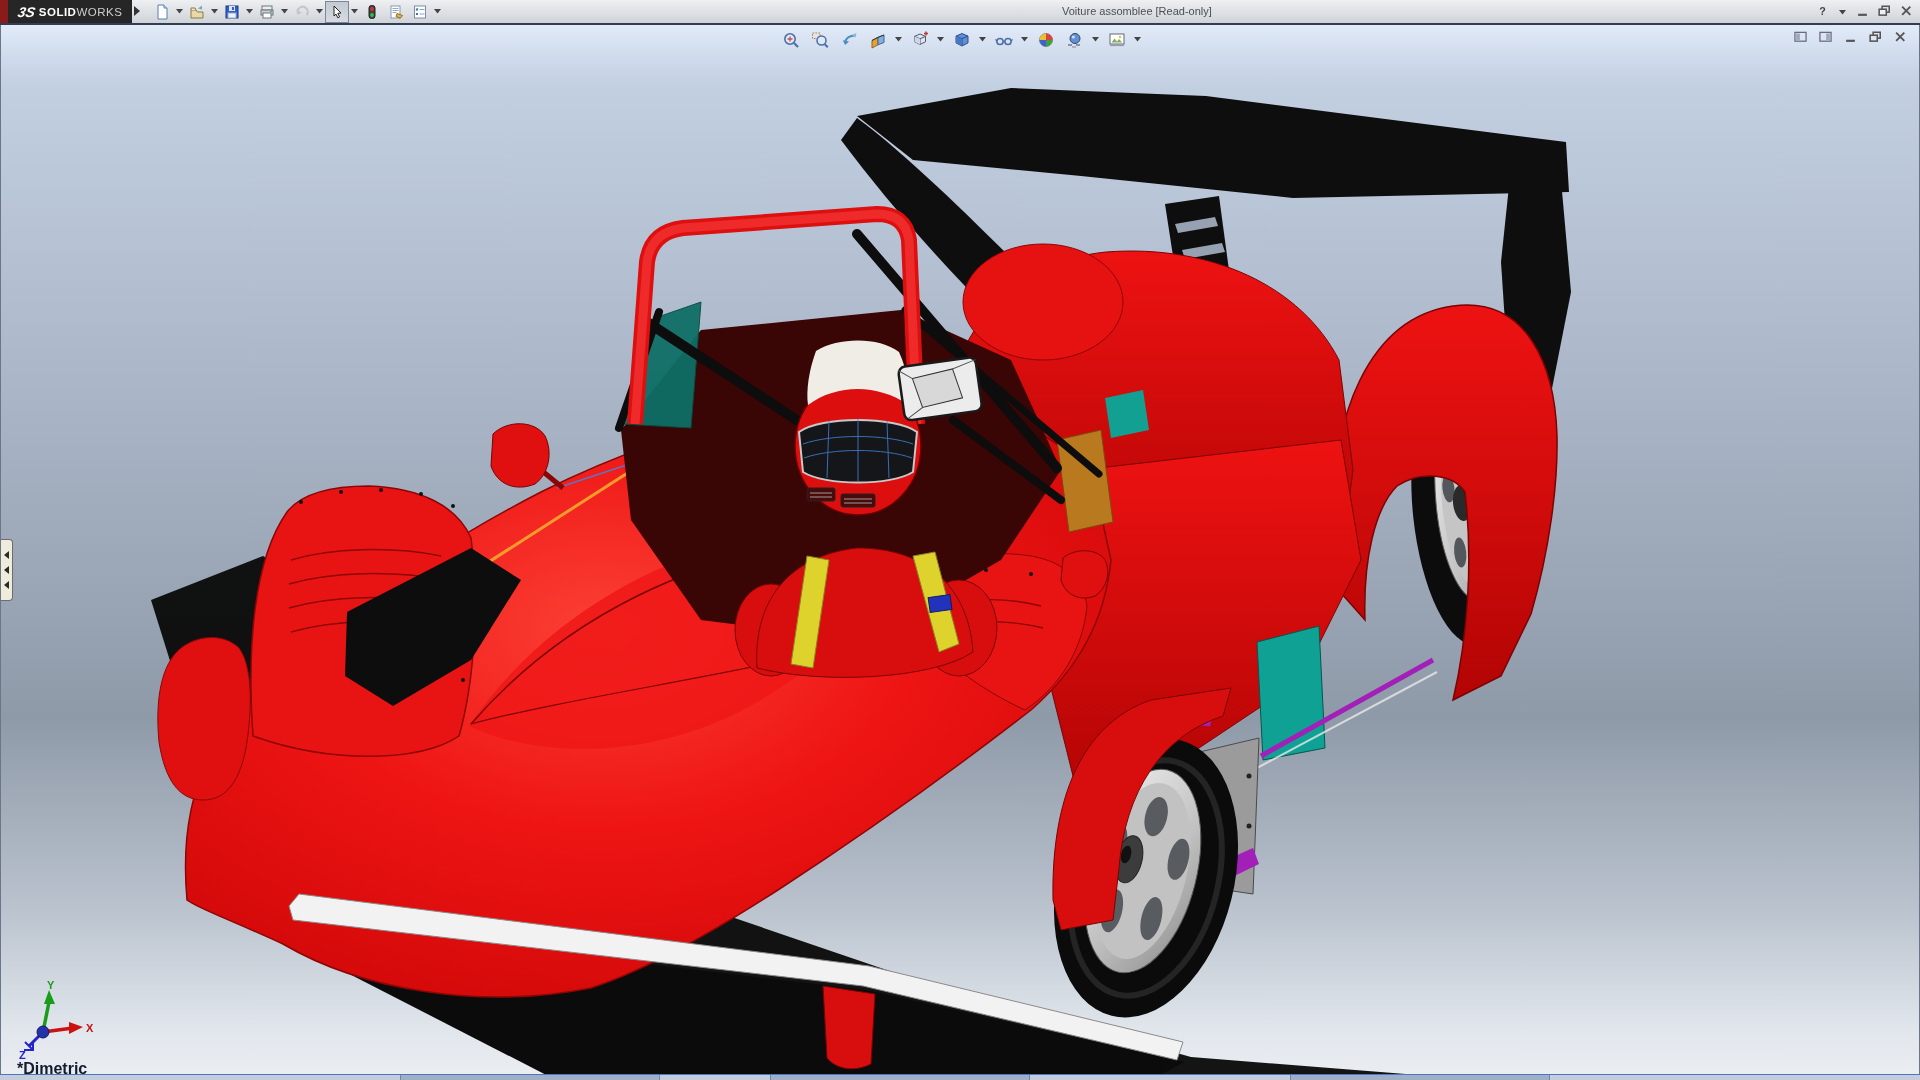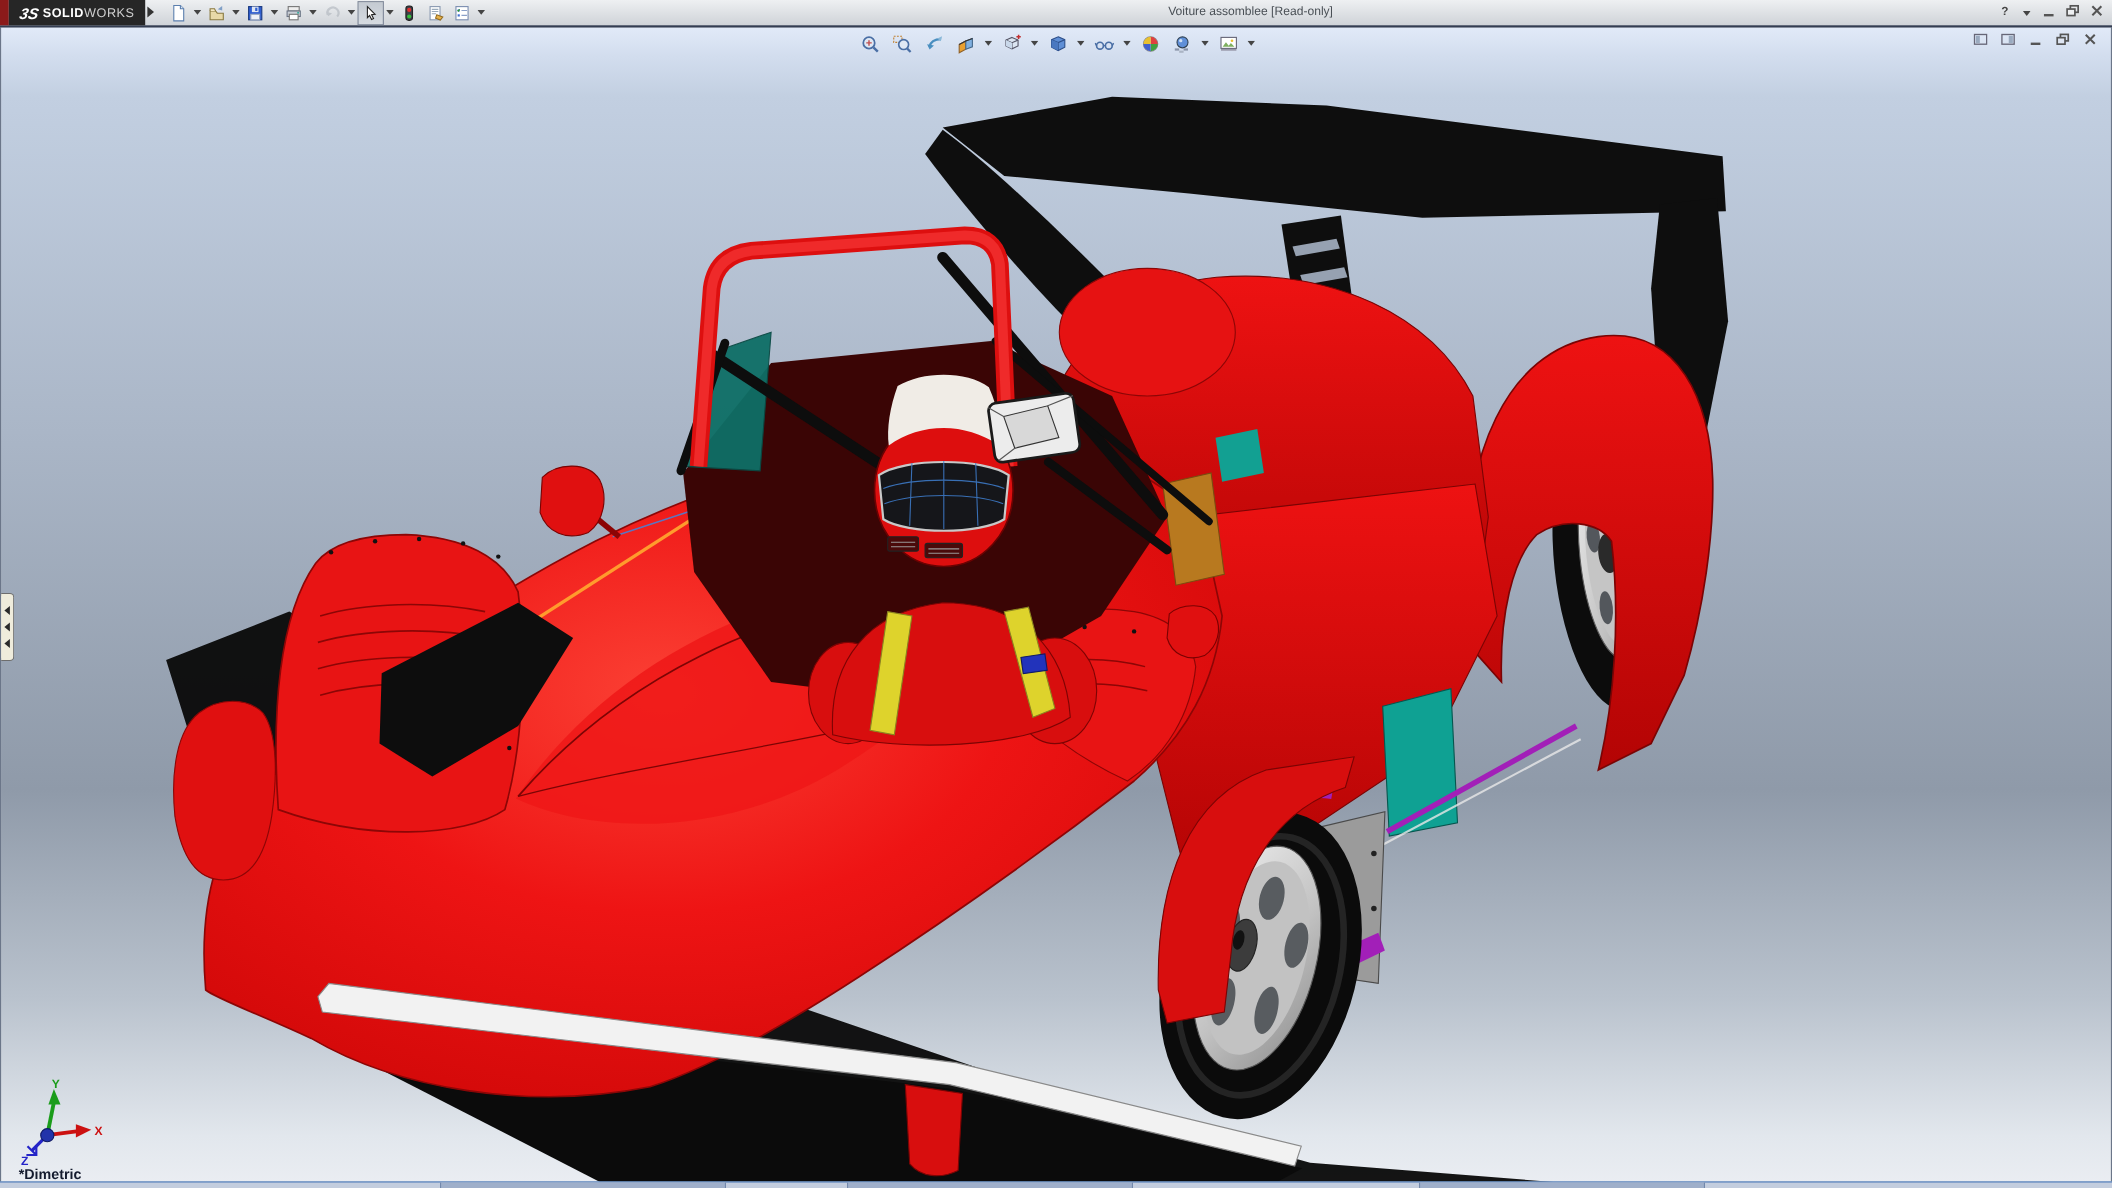--- a/index.html
+++ b/index.html
@@ -37,21 +37,21 @@
   .hud-toolbar .tbtn .icon{width:18px;height:18px;}
   .doc-controls{position:absolute;right:10px;top:5px;display:flex;align-items:center;gap:8px;z-index:30;}
   .doc-controls .wbtn{width:17px;height:16px;display:flex;align-items:center;justify-content:center;}
   .left-tab{position:absolute;left:0;top:514px;width:11px;height:60px;background:#efecdc;
     border:1px solid #6d6d6d;border-left:none;border-radius:0 4px 4px 0;z-index:30;
     display:flex;flex-direction:column;align-items:center;justify-content:center;gap:7px;}
   .left-tab .tri{width:0;height:0;border-right:5px solid #2a2a2a;
     border-top:4px solid transparent;border-bottom:4px solid transparent;}
   #car{position:absolute;left:0;top:0;width:1920px;height:1050px;z-index:5;}
   .triad{position:absolute;left:10px;top:955px;width:100px;height:80px;z-index:20;}
-  .view-label{position:absolute;left:16px;top:1035px;font-size:13px;font-weight:bold;
+  .view-label{position:absolute;left:16px;top:1035px;font-size:16px;font-weight:bold;
     color:#141b2e;z-index:20;}
   .bottom-sliver{position:absolute;left:0;bottom:0;width:1920px;height:5px;background:#c3cdde;
     border-top:1px solid #4a79b8;z-index:35;}
   .bottom-sliver .seg{position:absolute;top:0;height:5px;background:#9fafca;border-left:1px solid #7288ab;border-right:1px solid #7288ab;}
 </style>
 </head>
 <body>
 
 <div class="titlebar">
   <div class="screen-edge"></div>

